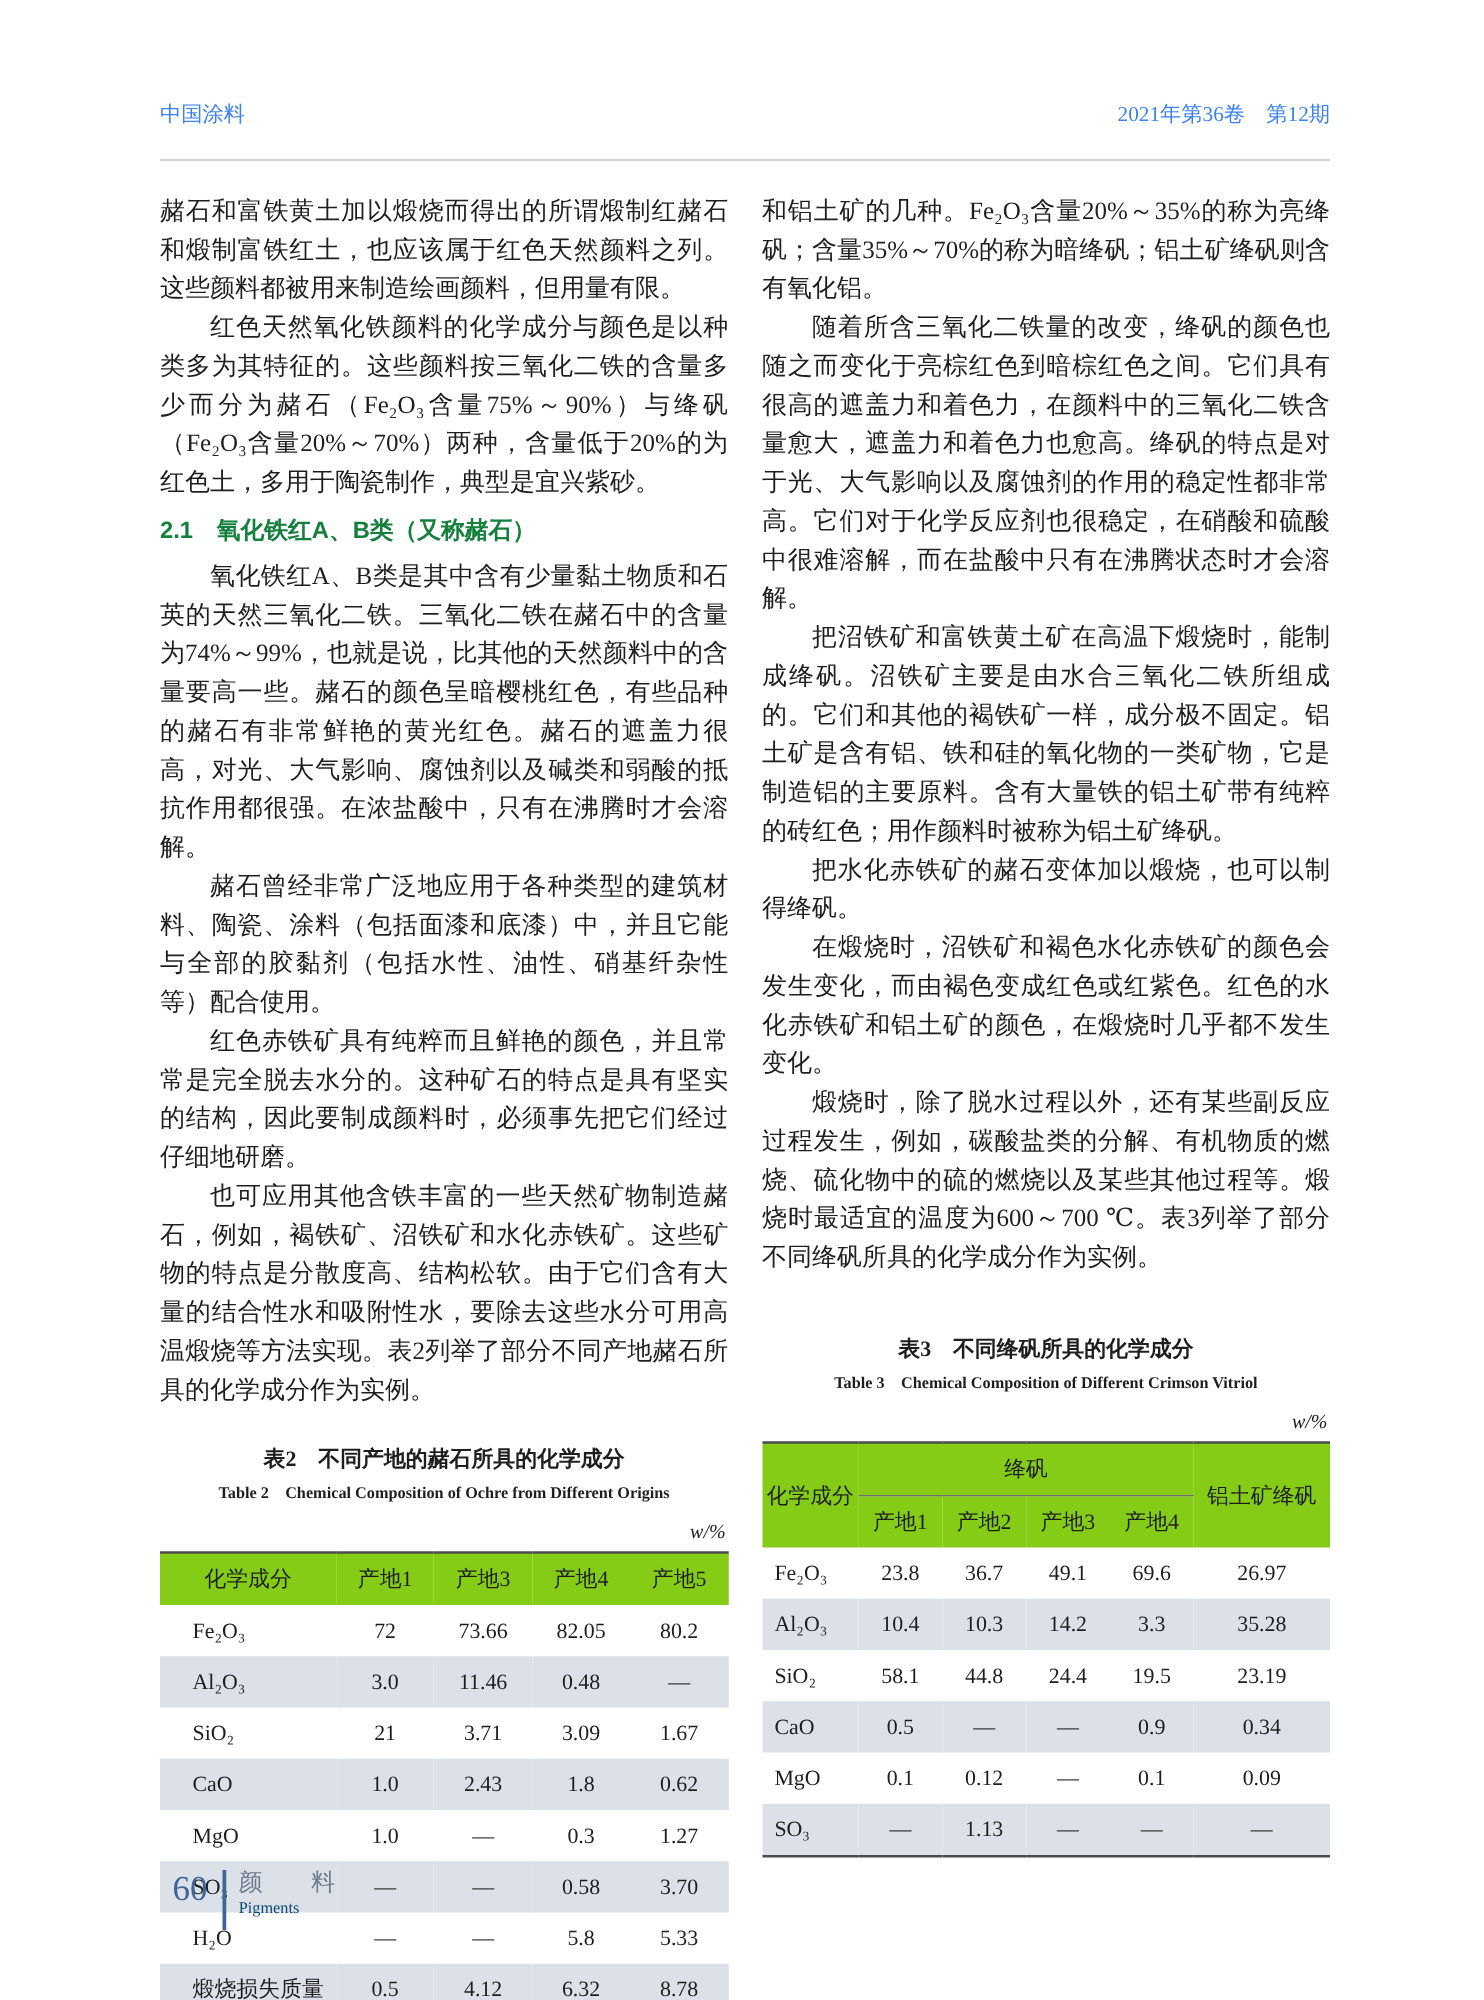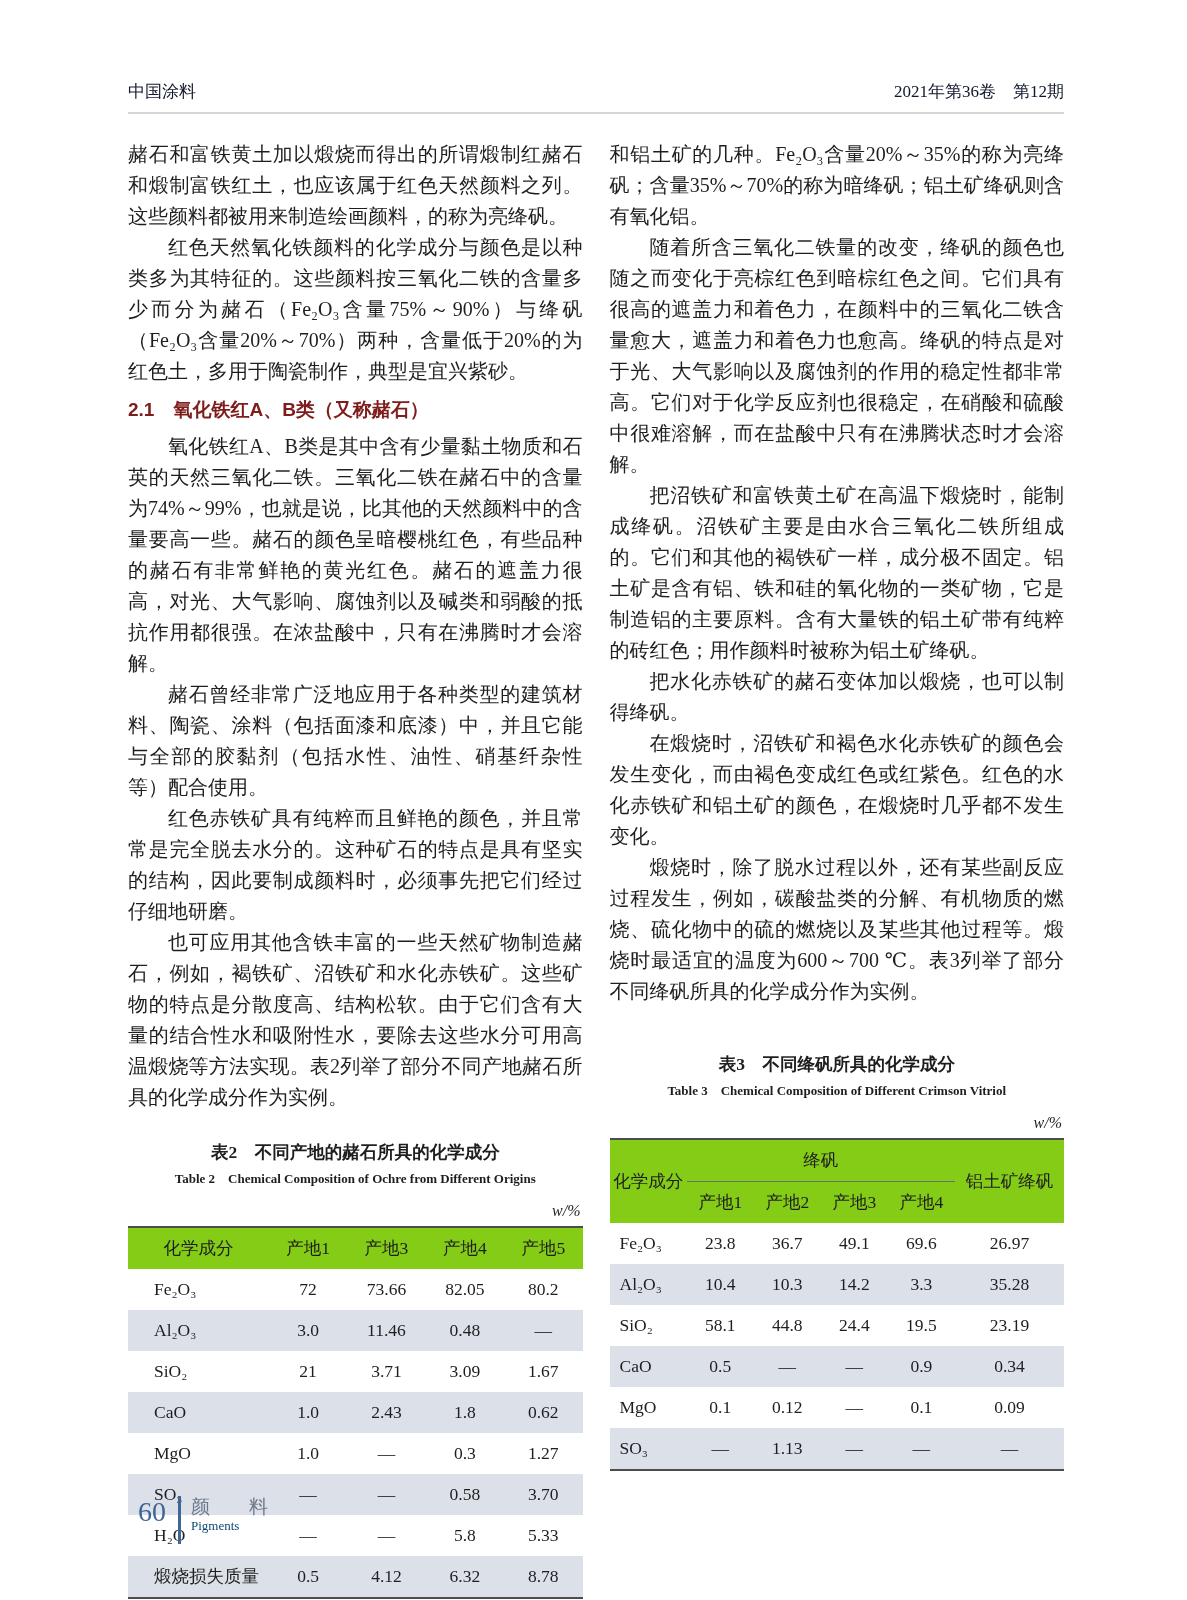--- a/index.html
+++ b/index.html
@@ -9,34 +9,34 @@
     background:#ffffff;
     font-family:"Liberation Serif","DejaVu Serif",serif;
     color:#1e1e1e;
     overflow:hidden;
   }
   .content { position:absolute; left:128px; top:80px; width:936px; }
 
   
   .page-header {
     display:flex; justify-content:space-between; align-items:flex-end;
-    color:#0f172a; font-size:17px;
-    padding-bottom:9px;
+    color:#3b82f6; font-size:17px;
+    padding-bottom:24px;
     border-bottom:2px solid #d4d6d8;
   }
 
   
   .columns { display:flex; gap:27px; margin-top:25px; }
   .col { flex:1; font-size:20px; line-height:31px; text-align:justify; }
   .col p { margin:0; text-indent:2em; }
   .col p.noindent { text-indent:0; }
 
   .sec-heading {
     font-family:"Liberation Sans","DejaVu Sans",sans-serif;
-    font-weight:bold; color:#7f1d1d;
+    font-weight:bold; color:#15803d;
     font-size:19px; line-height:30px;
     margin:8px 0 6px 0; text-indent:0; text-align:left;
   }
 
   
   .table-block { margin-top:26px; }
   .table-block.t3block { margin-top:44px; }
   .tbl-title-cn { text-align:center; font-weight:bold; font-size:17.5px; line-height:27px; text-indent:0; }
   .tbl-title-en { text-align:center; font-weight:bold; font-size:13px; line-height:26px; text-indent:0; }
   .tbl-unit { text-align:right; font-style:italic; font-size:16px; line-height:22px; margin:8px 2px 4px 0; }
@@ -64,21 +64,21 @@
   <div class="content">
 
     <div class="page-header">
       <span>中国涂料</span>
       <span>2021年第36卷　第12期</span>
     </div>
 
     <div class="columns">
 
       <div class="col">
-        <p class="noindent">赭石和富铁黄土加以煅烧而得出的所谓煅制红赭石和煅制富铁红土，也应该属于红色天然颜料之列。这些颜料都被用来制造绘画颜料，的称为亮绛矾。</p>
+        <p class="noindent">赭石和富铁黄土加以煅烧而得出的所谓煅制红赭石和煅制富铁红土，也应该属于红色天然颜料之列。这些颜料都被用来制造绘画颜料，但用量有限。</p>
         <p>红色天然氧化铁颜料的化学成分与颜色是以种类多为其特征的。这些颜料按三氧化二铁的含量多少而分为赭石（Fe₂O₃含量75%～90%）与绛矾（Fe₂O₃含量20%～70%）两种，含量低于20%的为红色土，多用于陶瓷制作，典型是宜兴紫砂。</p>
         <div class="sec-heading">2.1　氧化铁红A、B类（又称赭石）</div>
         <p>氧化铁红A、B类是其中含有少量黏土物质和石英的天然三氧化二铁。三氧化二铁在赭石中的含量为74%～99%，也就是说，比其他的天然颜料中的含量要高一些。赭石的颜色呈暗樱桃红色，有些品种的赭石有非常鲜艳的黄光红色。赭石的遮盖力很高，对光、大气影响、腐蚀剂以及碱类和弱酸的抵抗作用都很强。在浓盐酸中，只有在沸腾时才会溶解。</p>
         <p>赭石曾经非常广泛地应用于各种类型的建筑材料、陶瓷、涂料（包括面漆和底漆）中，并且它能与全部的胶黏剂（包括水性、油性、硝基纤杂性等）配合使用。</p>
         <p>红色赤铁矿具有纯粹而且鲜艳的颜色，并且常常是完全脱去水分的。这种矿石的特点是具有坚实的结构，因此要制成颜料时，必须事先把它们经过仔细地研磨。</p>
         <p>也可应用其他含铁丰富的一些天然矿物制造赭石，例如，褐铁矿、沼铁矿和水化赤铁矿。这些矿物的特点是分散度高、结构松软。由于它们含有大量的结合性水和吸附性水，要除去这些水分可用高温煅烧等方法实现。表2列举了部分不同产地赭石所具的化学成分作为实例。</p>
 
         <div class="table-block">
           <div class="tbl-title-cn">表2　不同产地的赭石所具的化学成分</div>
           <div class="tbl-title-en">Table 2　Chemical Composition of Ochre from Different Origins</div>

